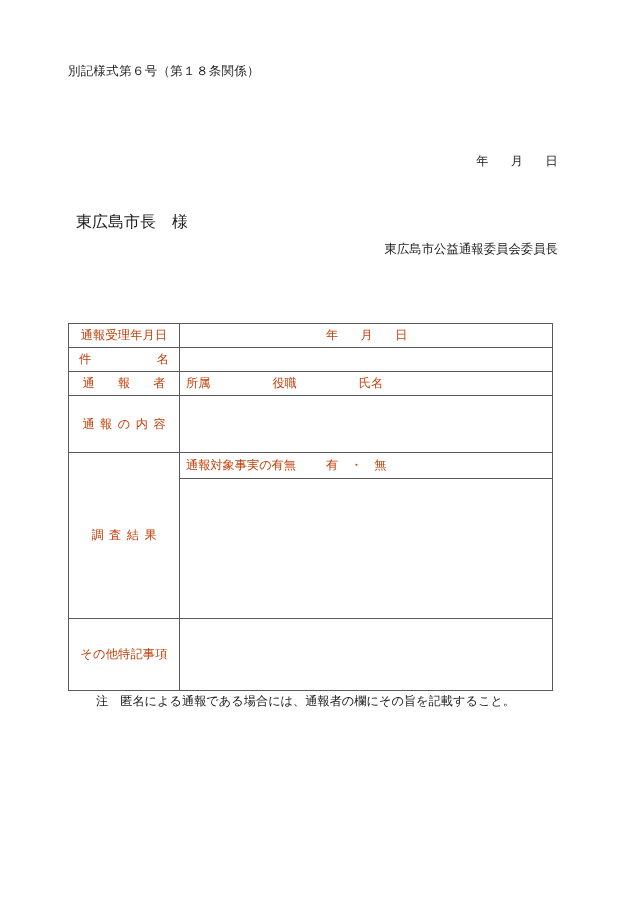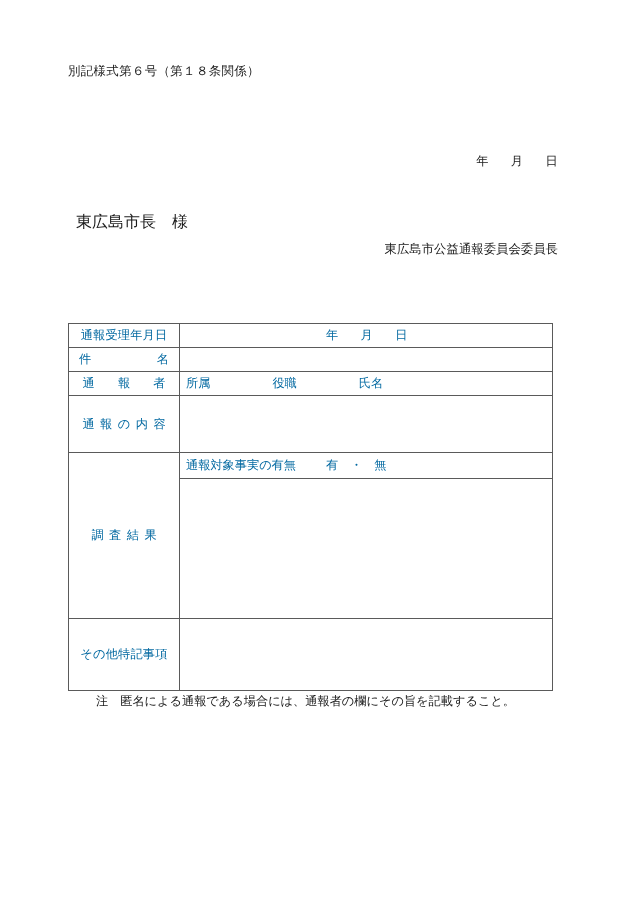--- a/index.html
+++ b/index.html
@@ -96,21 +96,21 @@
     top: 323px;
     width: 485px;
     border-collapse: collapse;
     table-layout: fixed;
   }
   .form-table td {
     border: 1px solid #5a5a5a;
     font-size: 12.2px;
     padding: 0 6px;
     vertical-align: middle;
-    color: #0369a1;
+    color: #c2410c;
   }
   .col-label { width: 98px; }
 
   .lbl {
     text-align: center;
     white-space: nowrap;
   }
   
   .lbl-spaced {
     letter-spacing: 5.5px;

